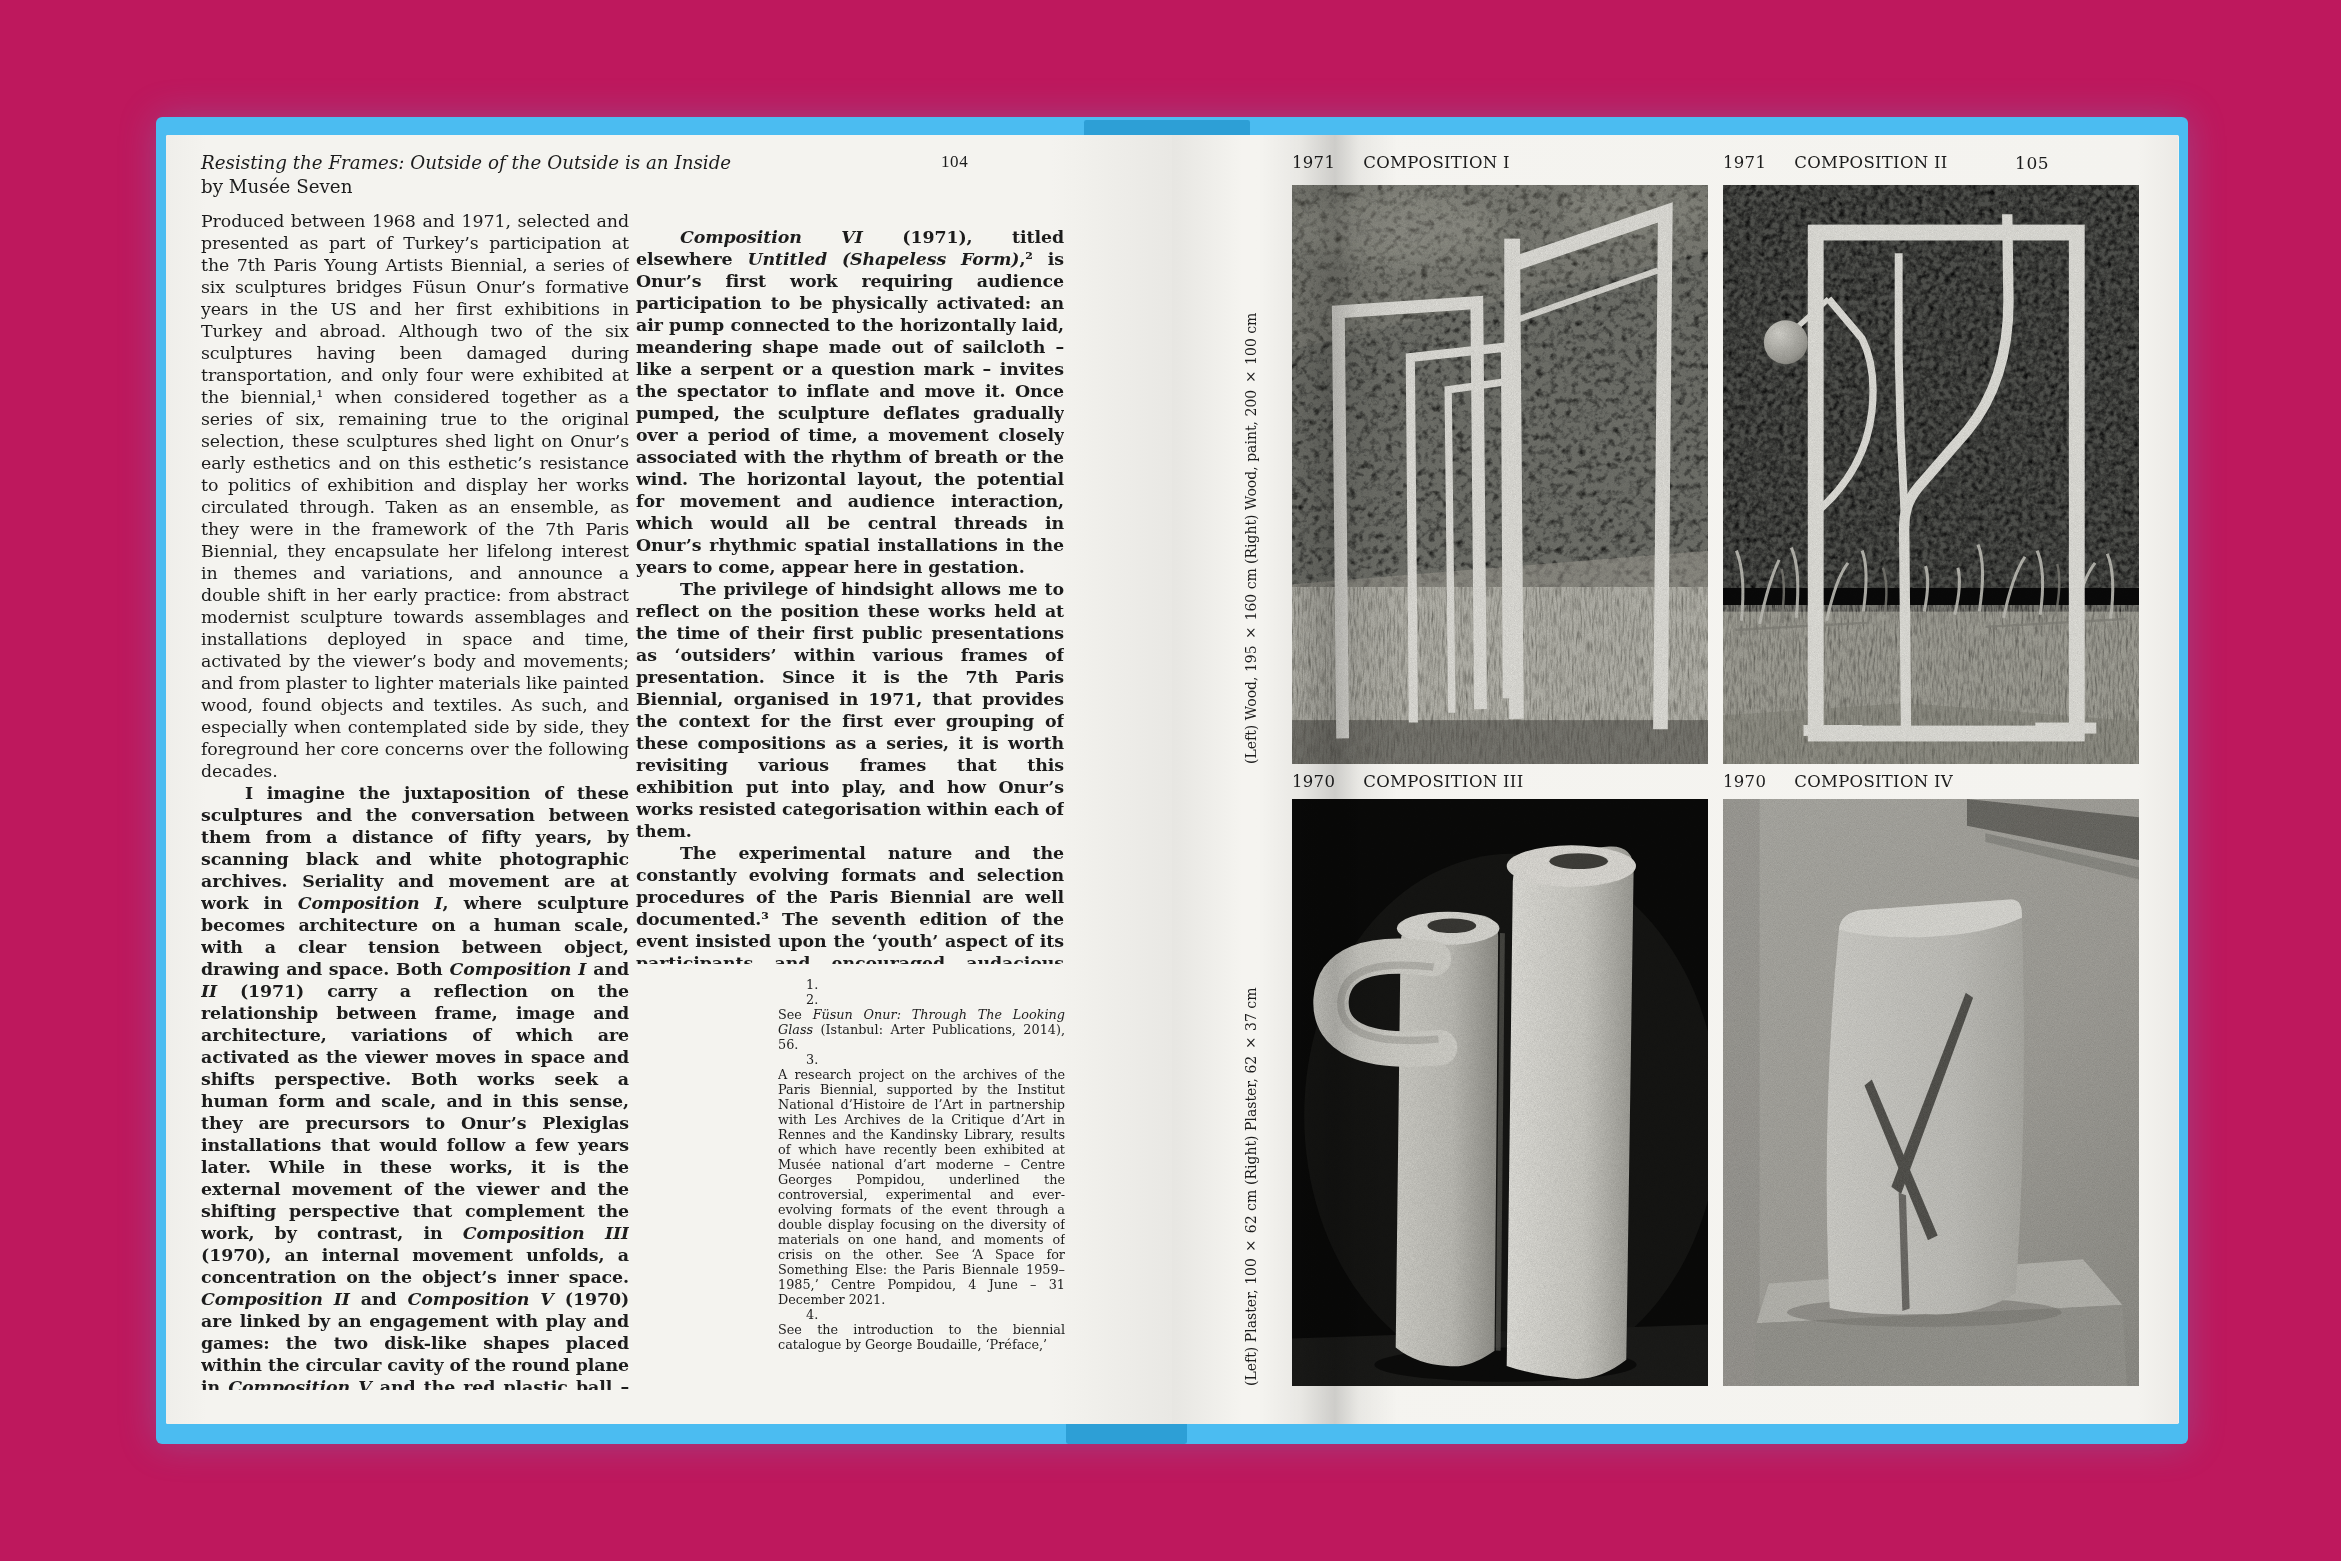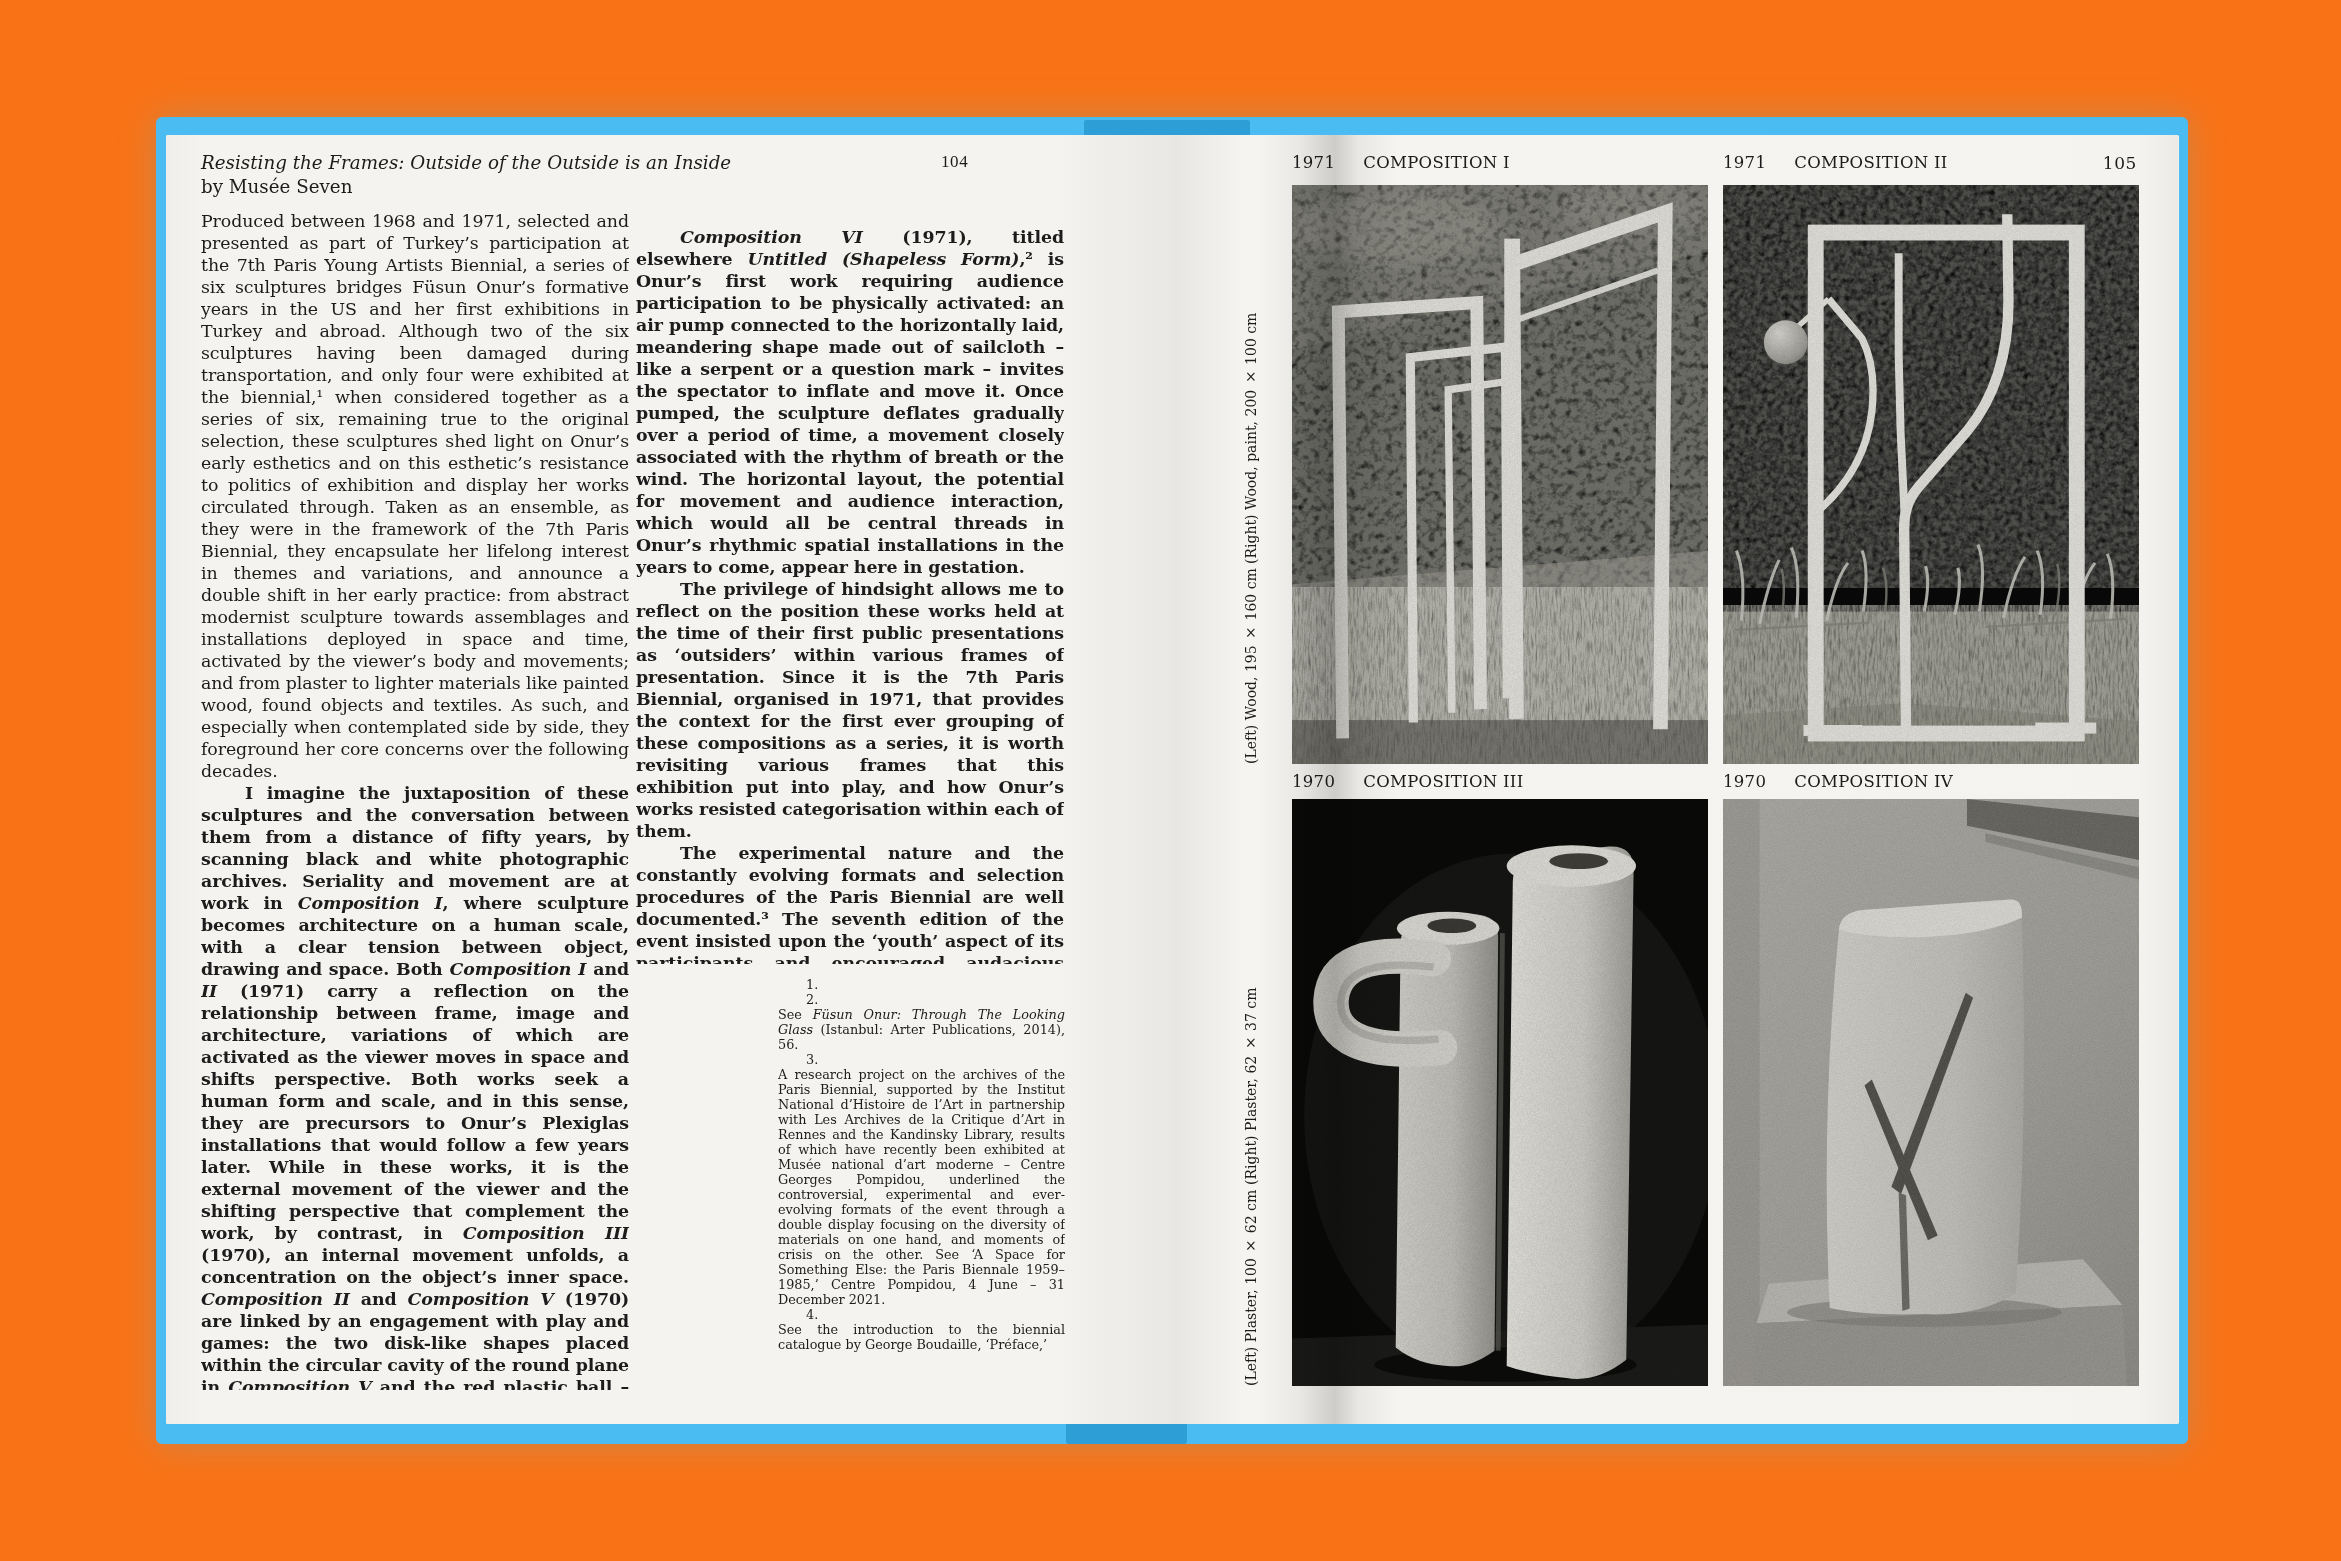--- a/index.html
+++ b/index.html
@@ -1,38 +1,38 @@
 <!DOCTYPE html>
 <html lang="en" style="font-size:9.8px"><head>
 <meta charset="utf-8">
 <title>Book spread — Resisting the Frames</title>
 <style>
   html,body{margin:0;padding:0;background:#1a1a1a;}
-  #screen{position:relative;width:2342px;height:1561px;background:#f97316;overflow:hidden;
+  #screen{position:relative;width:2342px;height:1561px;background:#be185d;overflow:hidden;
           font-family:"DejaVu Serif","Liberation Serif",serif;color:#1c1c1c;}
   .abs{position:absolute;}
   
   #cover{left:156px;top:117px;width:2032px;height:1327px;background:#4bbcf1;border-radius:6.1px;
          box-shadow:0 0 37px rgba(75,188,241,.25);}
   .bookmark{background:#2d9fd6;border-radius:2.4px;}
   #bookmark-top{left:1084px;top:120px;width:166px;height:19.5px;}
   #bookmark-bottom{left:1066px;top:1421px;width:121px;height:23px;}
   
   #pages{left:166px;top:135px;width:2013px;height:1289px;background:#f3f2ee;border-radius:1.8px;overflow:hidden;}
   #page-left,#page-right{top:0;height:1289px;width:1006px;}
   #page-left{left:0;background:linear-gradient(to right,#efeeea 0%,#f4f3ef 4%,#f4f3ef 88%,#e9e8e4 100%);}
   #page-right{left:1006px;background:linear-gradient(to right,#e7e6e2 0%,#f5f4f0 7%,#f4f3ef 96%,#eceae6 100%);}
   #spine{left:1092px;top:0;width:140px;height:1289px;pointer-events:none;
          background:linear-gradient(to right,rgba(0,0,0,0) 0%,rgba(0,0,0,.05) 30%,rgba(0,0,0,.16) 55%,rgba(0,0,0,.05) 72%,rgba(0,0,0,0) 100%);}
   
   .pg-title{left:35px;top:16px;width:878px;font-size:18.3px;line-height:24.4px;font-style:italic;}
   .pg-byline{left:35px;top:40px;width:549px;font-size:18.3px;line-height:24.4px;}
   .pagenum{font-size:17px;letter-spacing:0.6px;}
   #num-104{left:775px;top:17px;width:122px;text-align:left;font-family:Liberation Serif, serif;}
-  #num-105{left:843px;top:18.3px;width:122px;text-align:right;}
+  #num-105{left:843px;top:18.3px;width:122px;}
   .col{position:absolute;font-size:17.4px;line-height:22px;text-align:justify;letter-spacing:-0.1px;
        overflow:hidden;hyphens:auto;-webkit-hyphens:auto;}
   #col1{left:35px;top:75px;width:428px;height:1180px;}
   #col2{left:470px;top:91px;width:428px;height:738px;}
   .col p{margin:0;}
   .col p.indent{text-indent:44px;font-weight:bold;}
   #footnotes{left:612px;top:842px;width:287px;height:434px;font-size:12.8px;line-height:15px;
              text-align:justify;overflow:hidden;}
   #footnotes .fn-num{text-indent:28px;text-align:left;margin:0;}
   #footnotes p{margin:0;}

